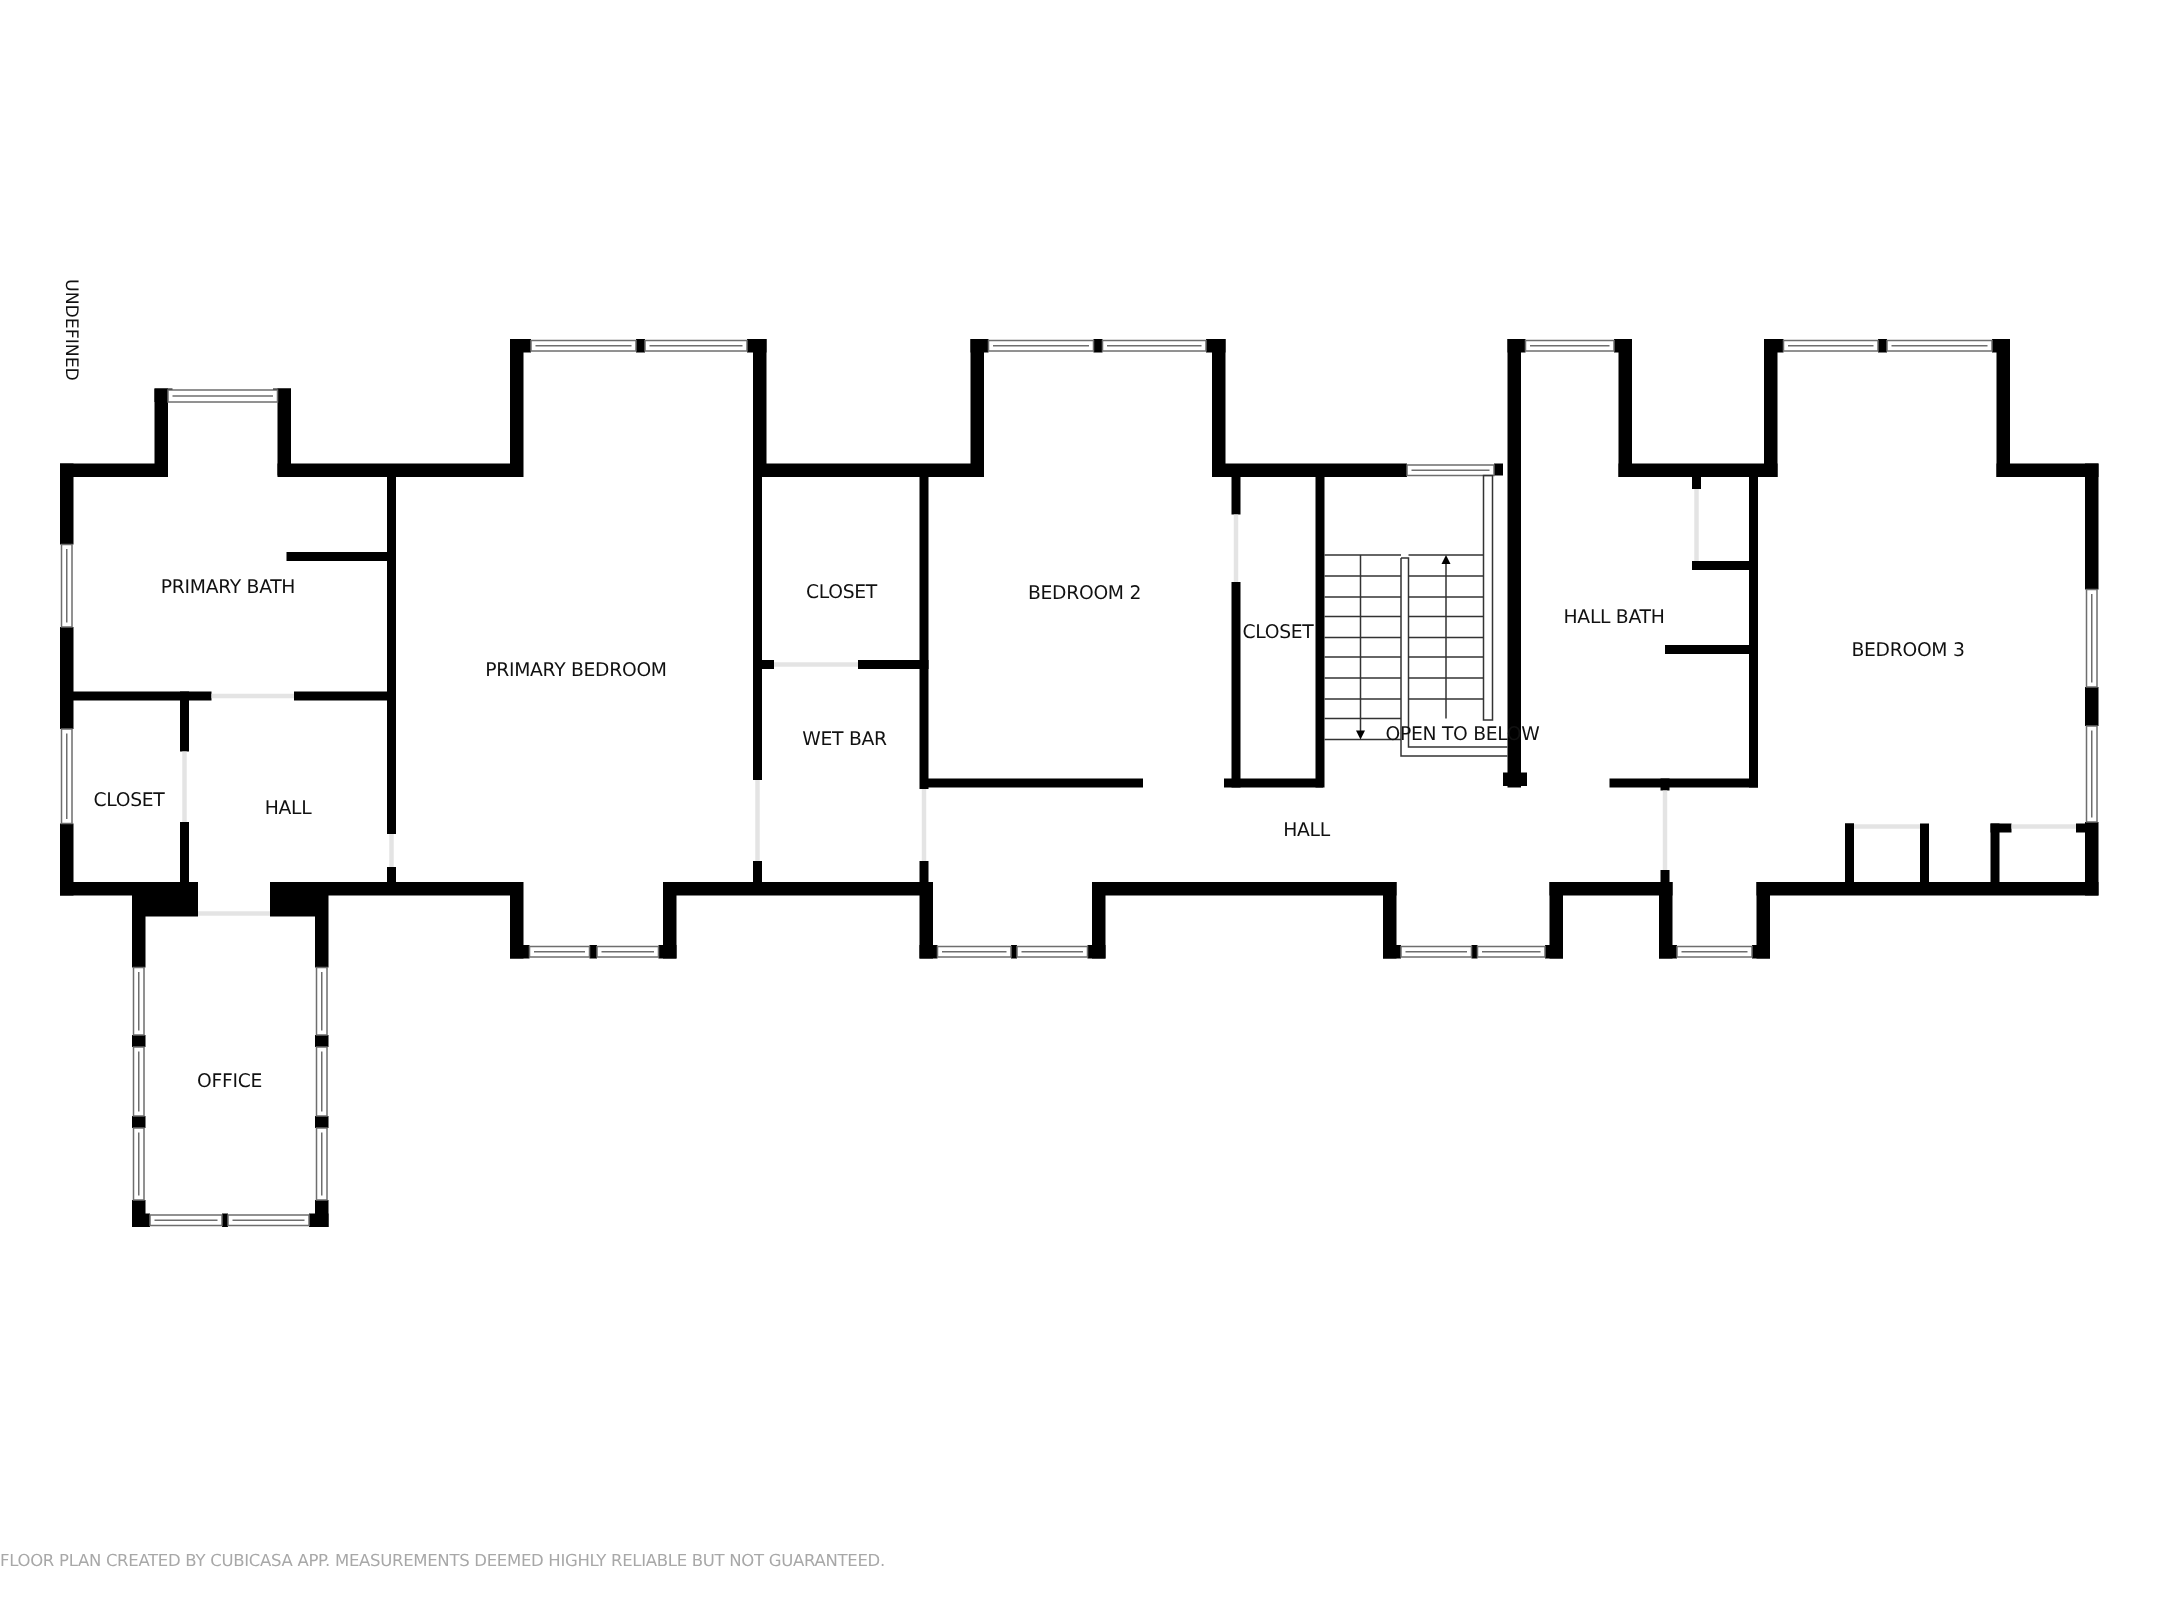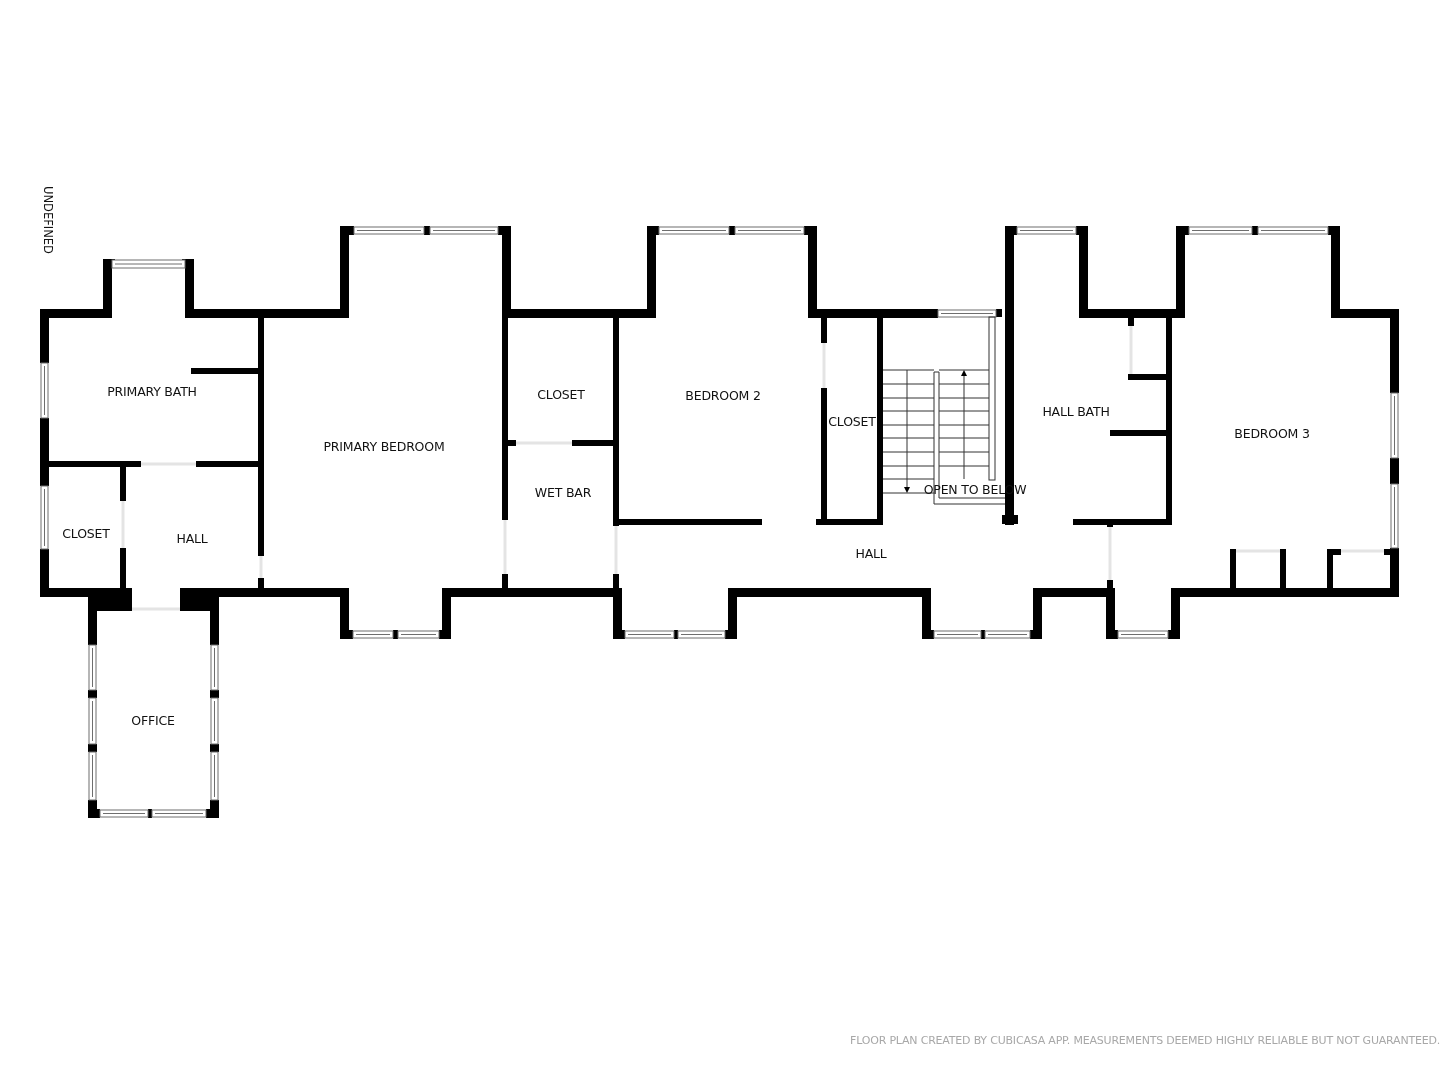--- a/index.html
+++ b/index.html
@@ -2,21 +2,21 @@
 <html><head>
   <meta charset="utf-8">
   <style>
     html, body { margin: 0; padding: 0; background: #ffffff; }
     body { width: 1440px; height: 1080px; position: relative; overflow: hidden;
            font-family: "DejaVu Sans", sans-serif; }
     #plan { position: absolute; left: 0; top: 0; width: 1440px; height: 1080px; }
     .room-label { font-family: "DejaVu Sans", sans-serif; font-size: 12.5px; fill: #111;
                   text-anchor: middle; dominant-baseline: middle; letter-spacing: -0.2px; }
     .side-label { font-family: "DejaVu Sans", sans-serif; font-size: 11.5px; fill: #111; }
-    .footer { position: absolute; left: 0; width: 1440px; top: 1034px; text-align: right;
+    .footer { position: absolute; left: 0; width: 1440px; top: 1034px; text-align: left;
               font-family: "DejaVu Sans", sans-serif; font-size: 11px; color: #a8a8a8;
               letter-spacing: -0.2px; }
   </style>
 </head>
 <body>
 
 <svg id="plan" viewBox="0 0 1440 1080" xmlns="http://www.w3.org/2000/svg">
 
   <g fill="#000">
 

